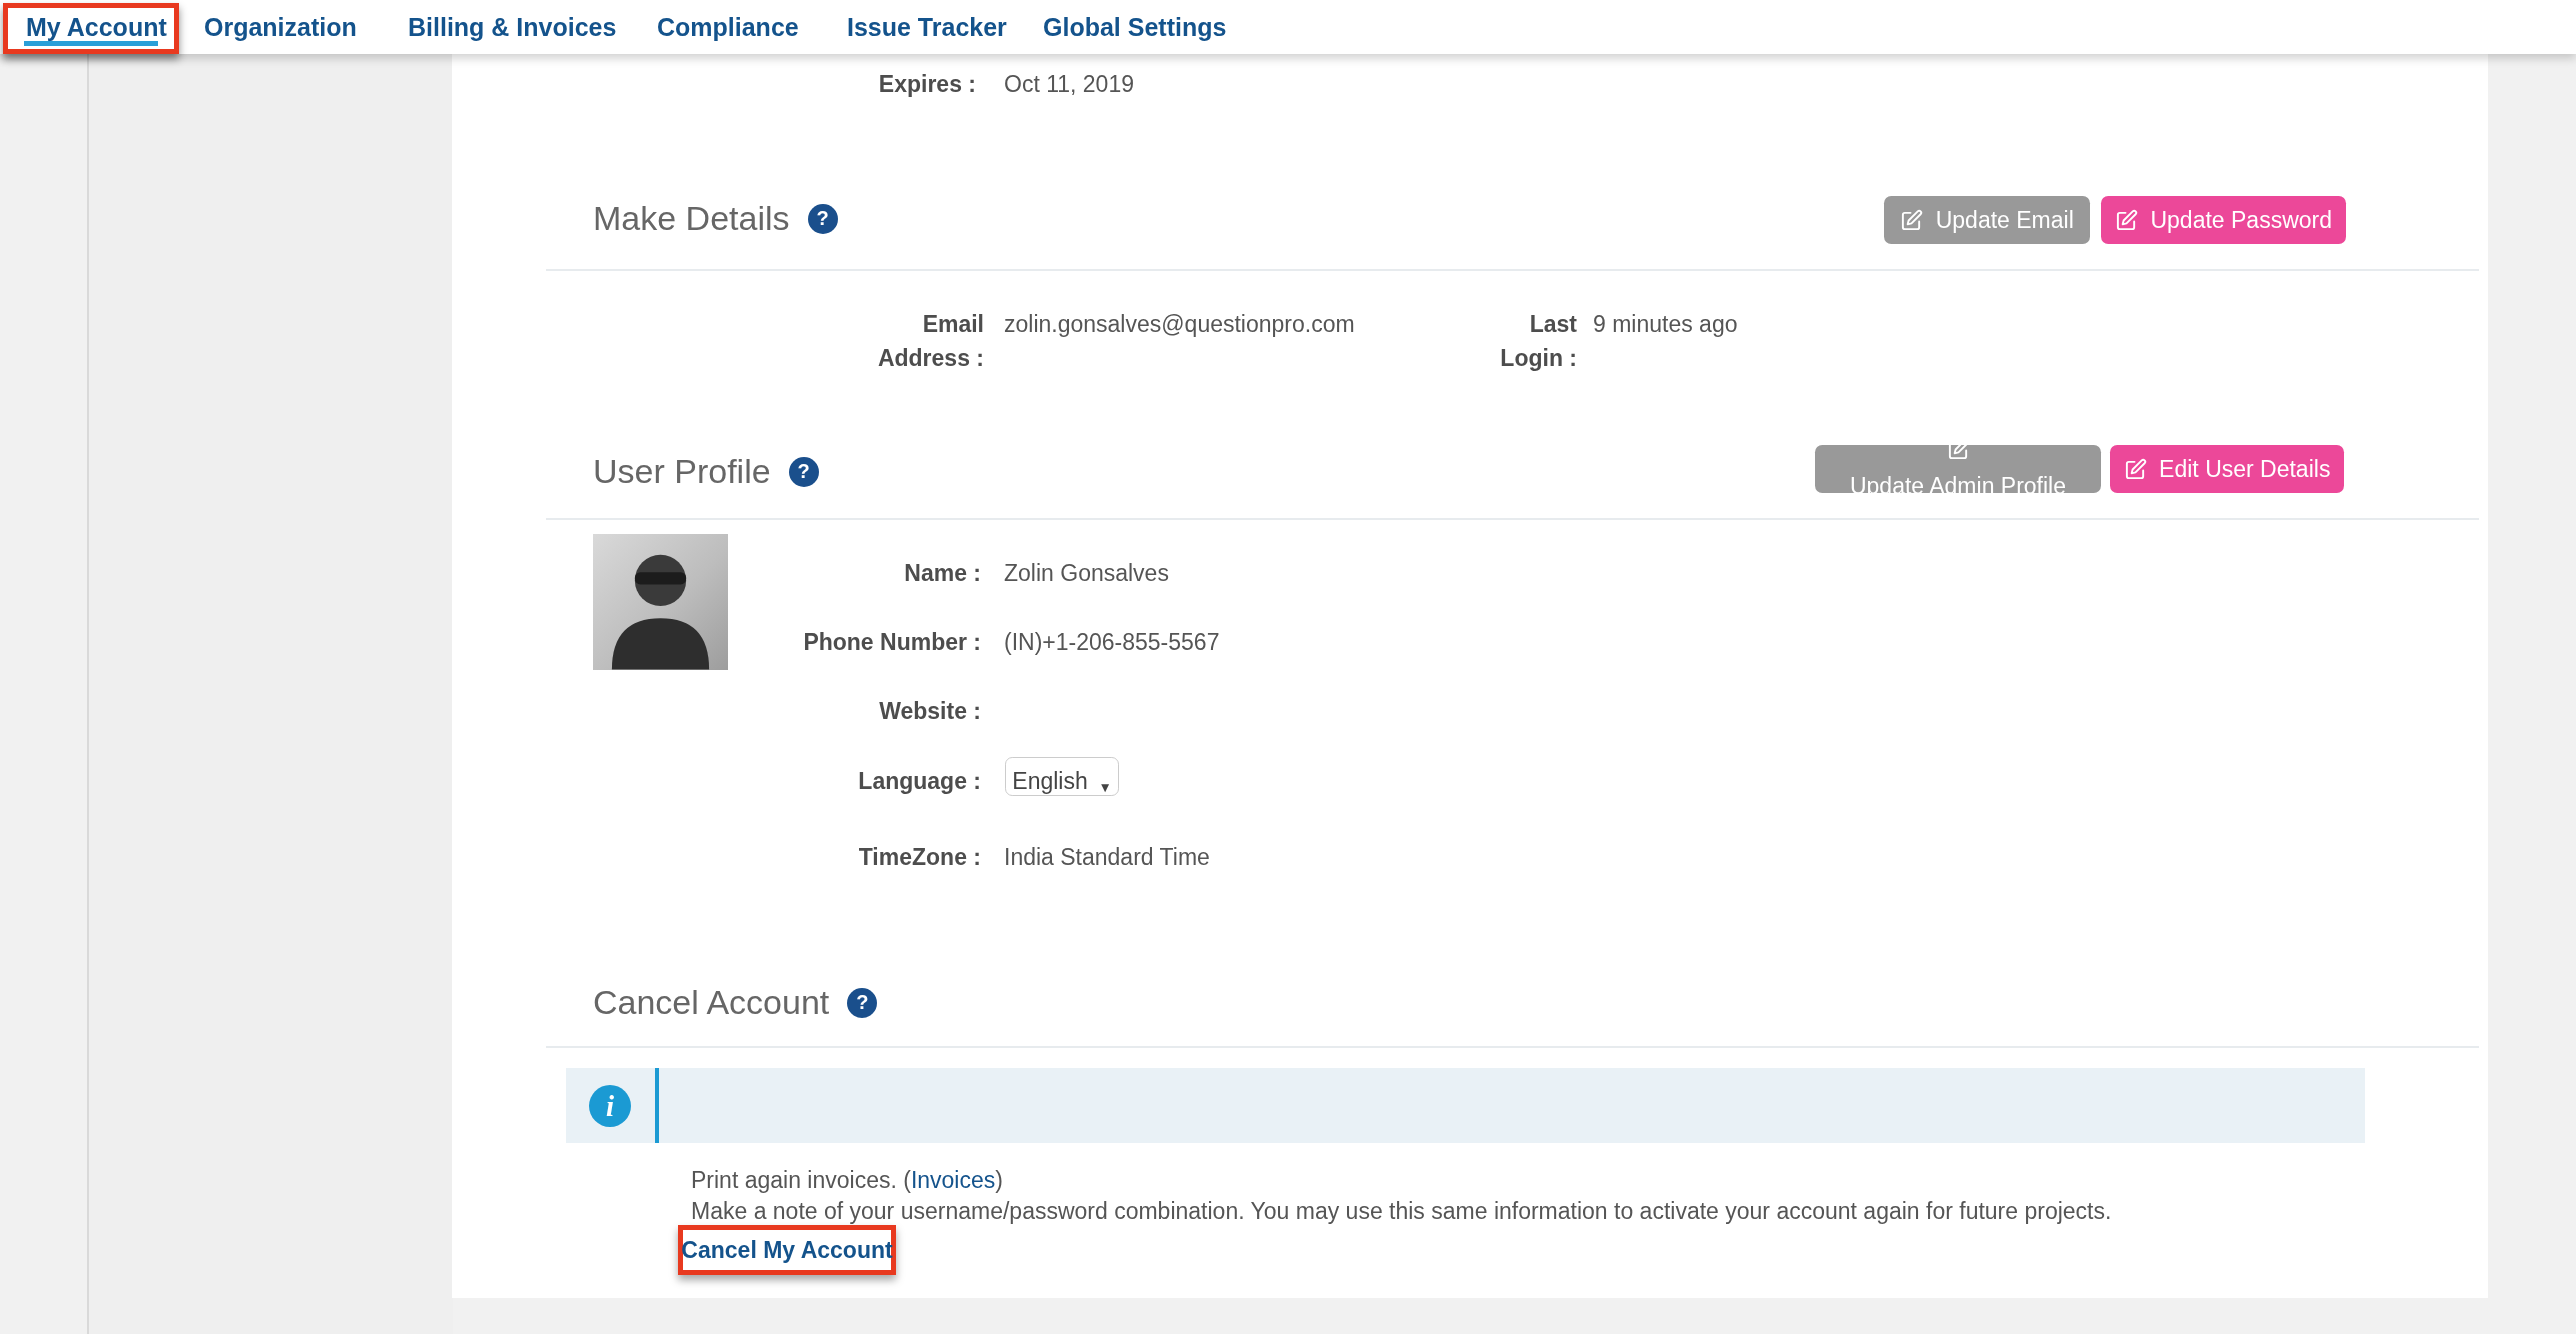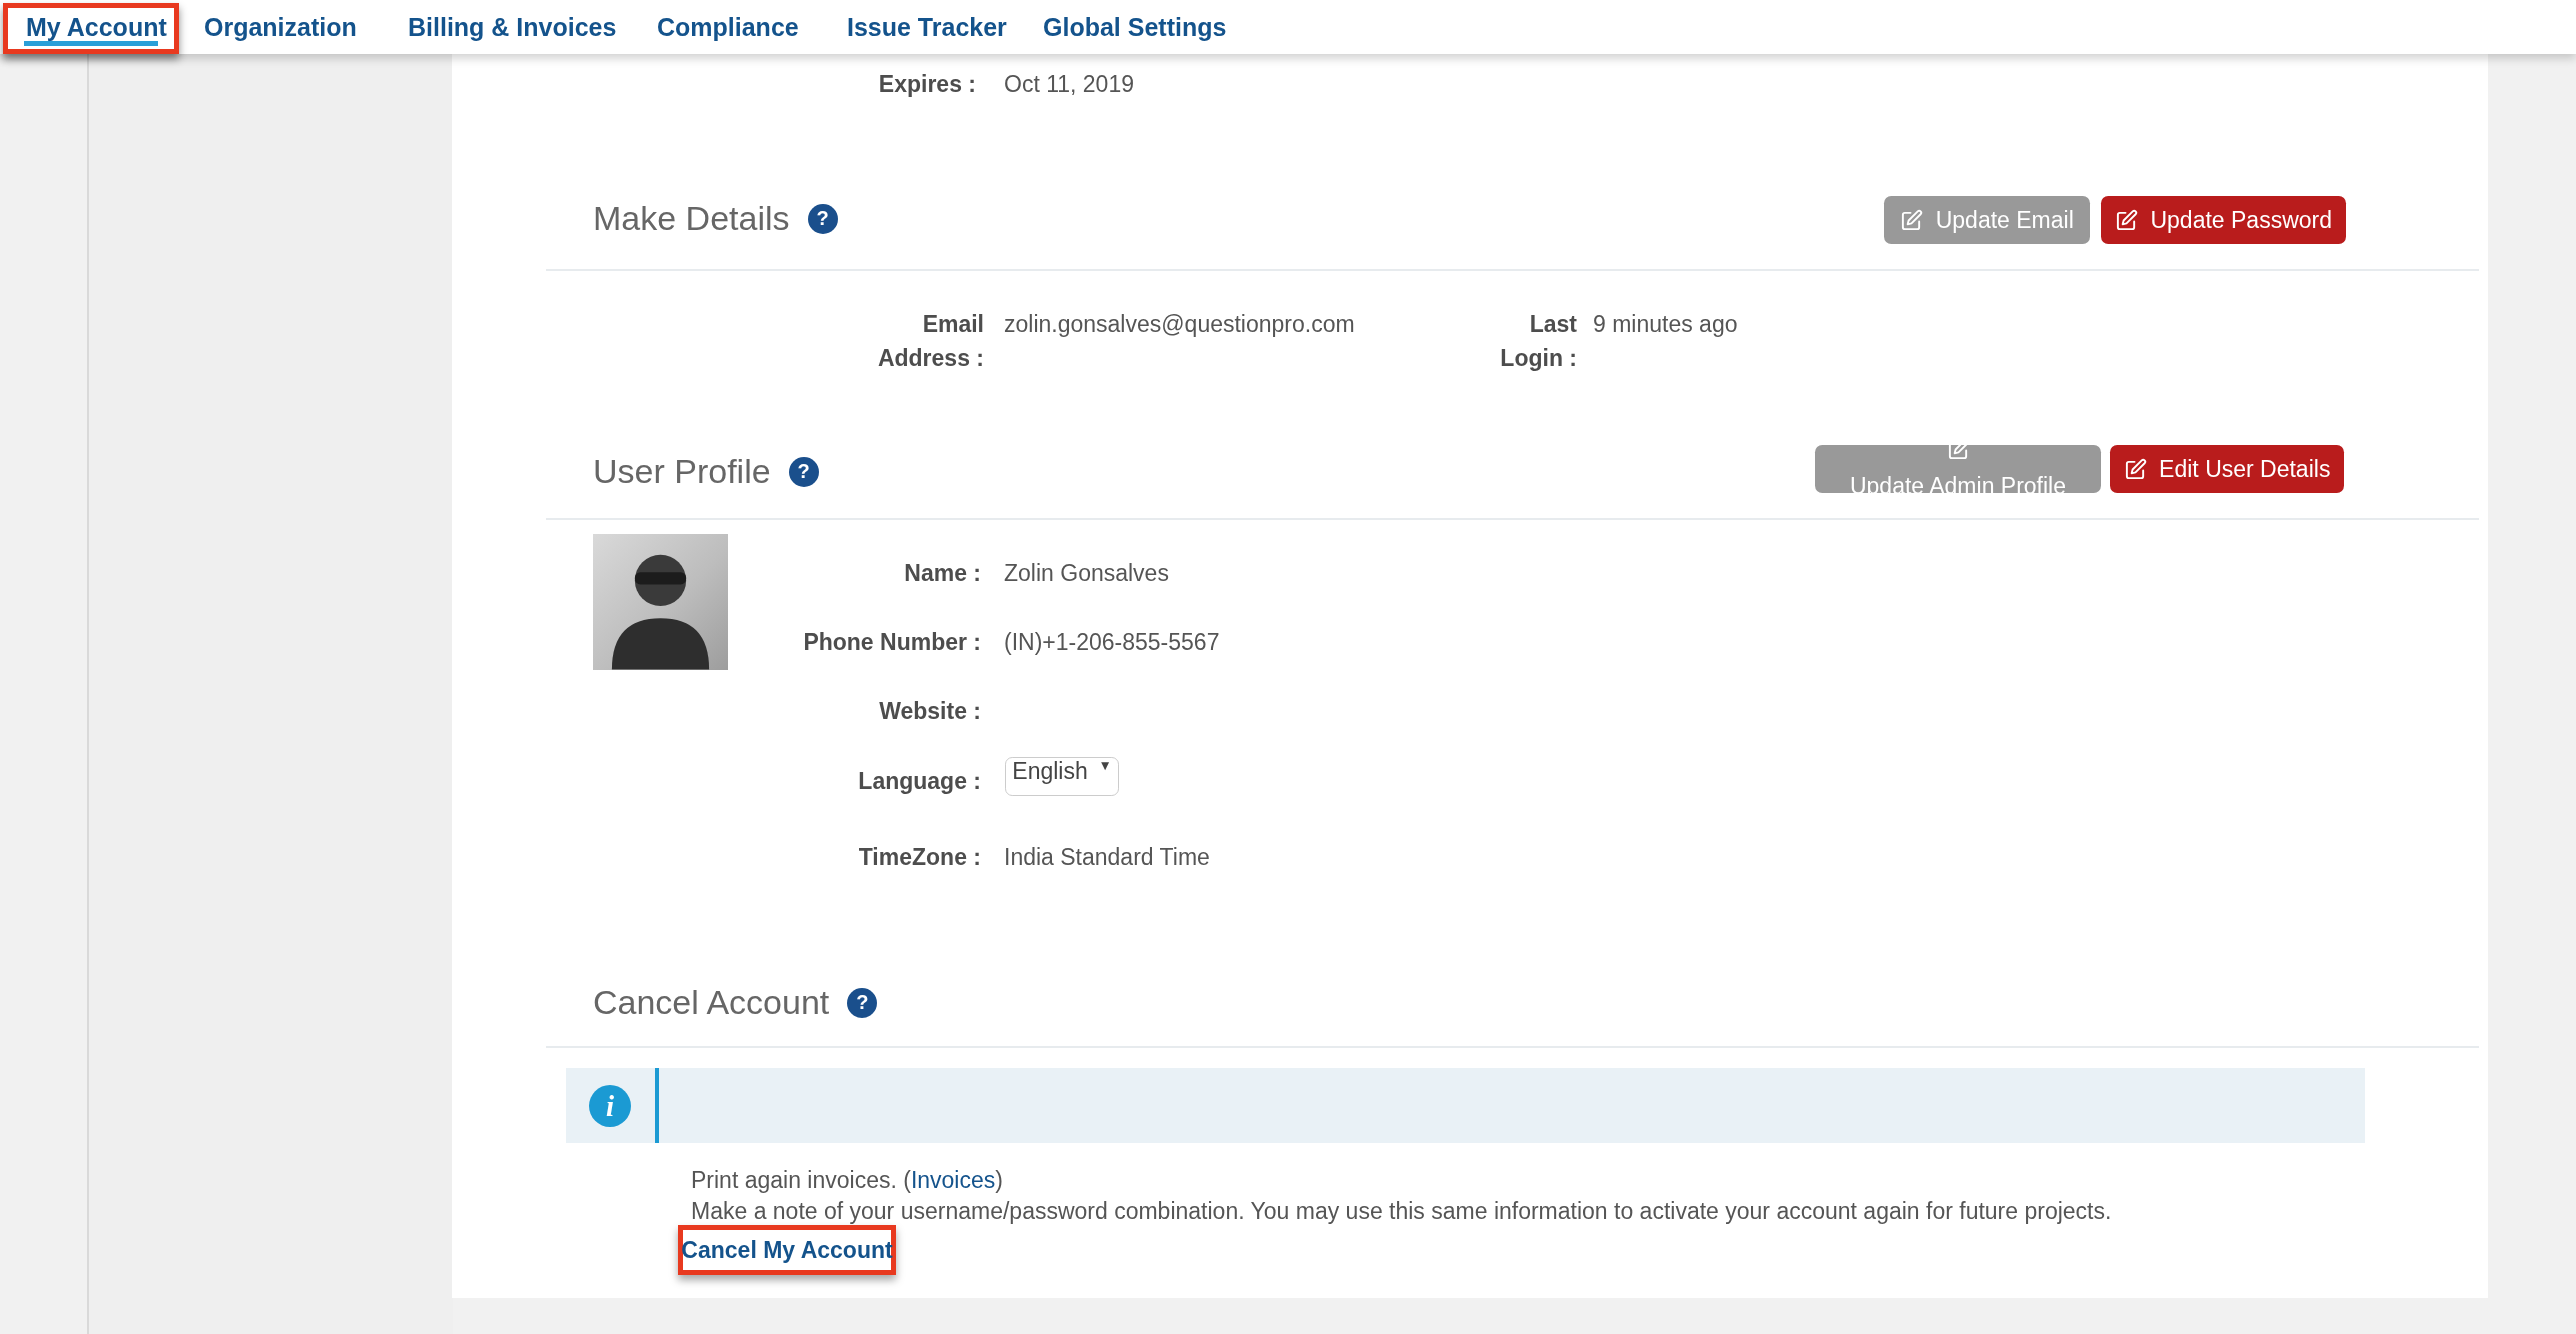--- a/index.html
+++ b/index.html
@@ -62,33 +62,33 @@
     cursor:pointer;
   }
   .divider { position:absolute; left:94px; width:1933px; height:1.8px; background:#e7ebee; }
   .btn {
     position:absolute; height:48px; border:none; border-radius:7.2px;
     color:#ffffff; font-size:23px; font-family:"Liberation Sans",sans-serif;
     display:flex; align-items:center; justify-content:center; gap:12.5px;
     cursor:pointer; white-space:nowrap;
   }
   .btn-gray { background:#999999; }
-  .btn-blue { background:#b91c1c; }
+  .btn-blue { background:#ec4899; }
   .btn svg { flex:0 0 auto; }
   
   .photo {
     position:absolute; left:141px; top:480px; width:135px; height:136px;
     background:linear-gradient(135deg,#d9d9d9 0%,#bdbdbd 55%,#9d9d9d 100%);
     overflow:hidden;
   }
   .lang-select {
     position:absolute; left:553px; top:703px; width:114px; height:39px;
     background:#fff; border:1.8px solid #cccccc; border-radius:7.2px;
     font-size:23px; color:#444;
-    display:flex; align-items:flex-start; justify-content:center; gap:10.7px;
+    display:flex; align-items:flex-end; justify-content:center; gap:10.7px;
     cursor:pointer;
   }
   .lang-select .arrow { font-size:13.4px; color:#444; }
   
   .info-box {
     position:absolute; left:114px; top:1014px; width:1799px; height:75px;
     background:#e9f1f6;
   }
   .info-icon {
     position:absolute; left:23px; top:17px; width:42px; height:42px;

